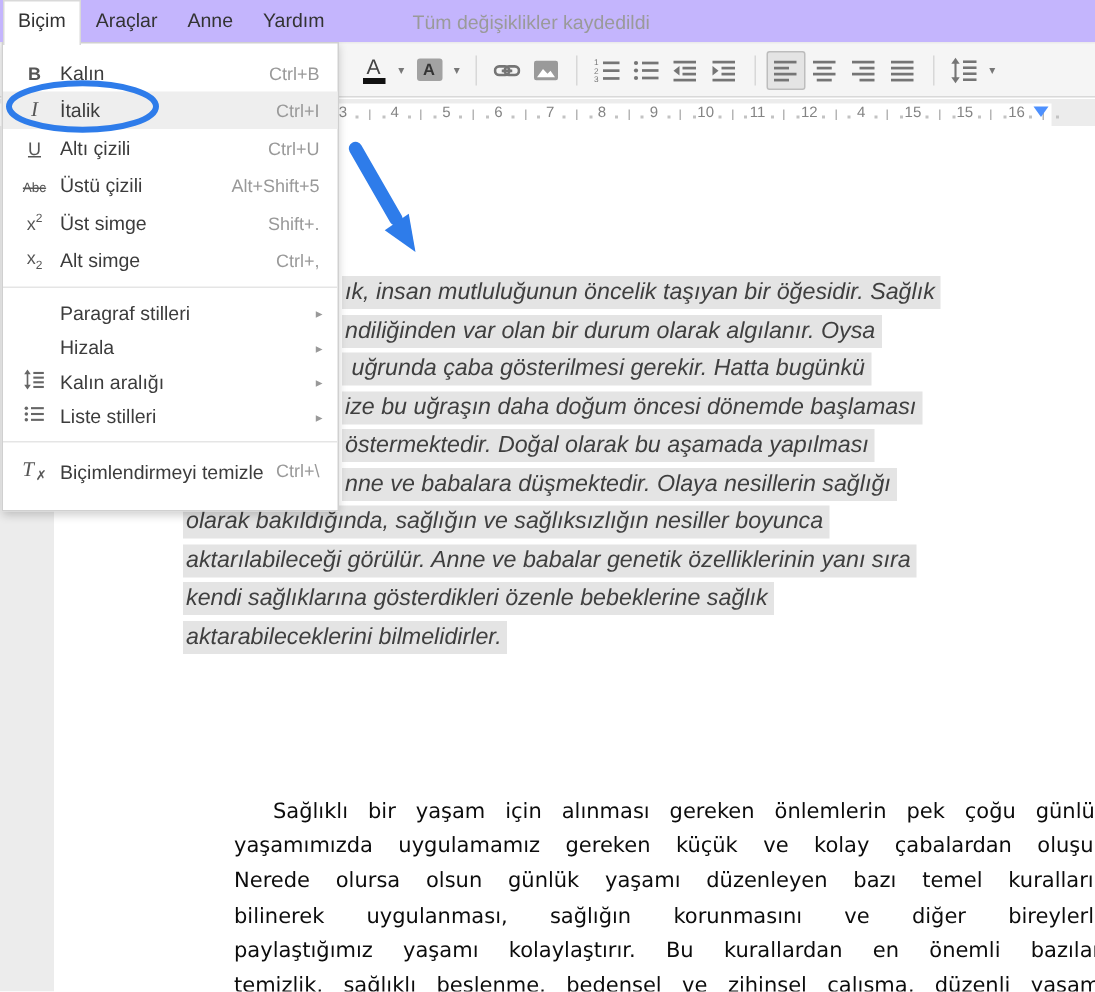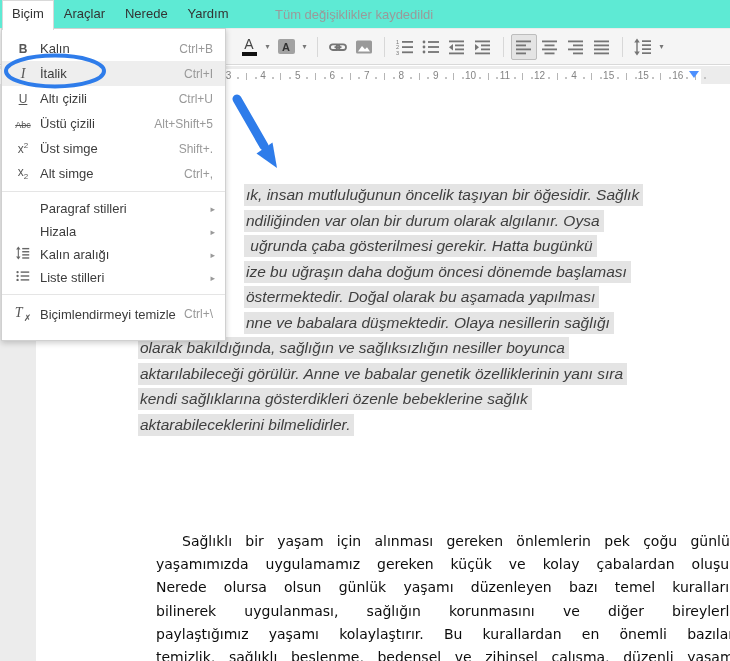--- a/index.html
+++ b/index.html
@@ -1,20 +1,20 @@
 <!DOCTYPE html>
 <html><head>
 <meta charset="utf-8">
 <style>
   html,body{margin:0;padding:0;}
   body{width:730px;height:661px;position:relative;overflow:hidden;background:#fff;
        font-family:"Liberation Sans",sans-serif;}
 
   
-  #menubar{position:absolute;top:0;left:0;right:0;height:28px;background:#5eead4;
+  #menubar{position:absolute;top:0;left:0;right:0;height:28px;background:#c4b5fd;
            display:flex;align-items:flex-start;padding-left:2px;z-index:8;}
   .menu-tab{font-size:13px;color:#333;padding:6px 10px 5px;line-height:16px;cursor:default;}
   .menu-tab.active{background:#fff;border:1px solid #d9d9d9;border-bottom:none;
                    padding:5px 9px 8px;position:relative;z-index:9;}
   #status{position:absolute;left:231px;top:7px;font-size:13px;color:#9a9a9a;z-index:8;margin-left:44px;}
 
   
   #toolbar{position:absolute;top:28px;left:0;right:0;height:37px;background:#f5f5f5;
            border-top:1px solid #ebebeb;border-bottom:1px solid #d9d9d9;
            display:flex;align-items:center;padding-left:236px;box-sizing:border-box;z-index:2;}
@@ -38,21 +38,21 @@
   .tick-dot{position:absolute;top:11px;width:2px;height:2px;background:#c3c3c3;}
   #ruler-marker{position:absolute;left:689px;top:5px;width:0;height:0;
       border-left:5px solid transparent;border-right:5px solid transparent;
       border-top:7px solid #4d90fe;}
 
   
   #gutter{position:absolute;top:84px;left:0;width:36px;bottom:0;background:#ececec;z-index:1;}
   #doc{position:absolute;top:84px;left:36px;right:0;bottom:0;background:#fff;z-index:1;}
 
   .ital-line{position:absolute;font-family:"Liberation Sans",sans-serif;font-style:italic;
-             font-size:15.5px;color:#3f3f3f;white-space:pre;margin-left:16px;}
+             font-size:15.5px;color:#3f3f3f;white-space:pre;}
   .hl-text{background:#e4e4e4;padding:2px 4px 3px 2px;}
 
   #para2{position:absolute;left:120px;top:446px;width:582px;
          font-family:"DejaVu Sans",sans-serif;font-size:14px;color:#0c0c0c;}
   .p2-line{height:23.2px;line-height:23.2px;text-align:justify;text-align-last:justify;
            overflow:hidden;}
   .p2-line.first{text-indent:26px;}
 
   
   #dropdown{position:absolute;top:28px;left:1px;width:225px;height:313px;background:#fff;
@@ -75,21 +75,21 @@
 
   
   #annot{position:absolute;top:0;left:0;z-index:10;pointer-events:none;}
 </style>
 </head>
 <body>
 
 <div id="menubar">
     <div class="menu-tab active">Biçim</div>
     <div class="menu-tab">Araçlar</div>
-    <div class="menu-tab">Nerede</div>
+    <div class="menu-tab">Anne</div>
     <div class="menu-tab">Yardım</div>
   </div>
 <div id="status">Tüm değişiklikler kaydedildi</div>
 
 <div id="toolbar">
     <div class="tb-btn">
       <span class="a-wrap">
         <span class="a-glyph">A</span>
         <span class="a-bar"></span>
       </span>

